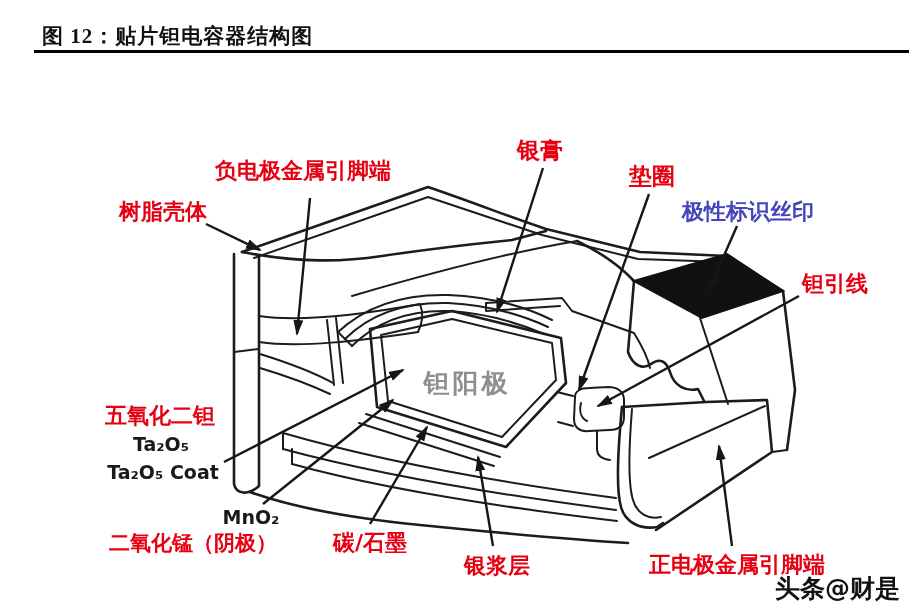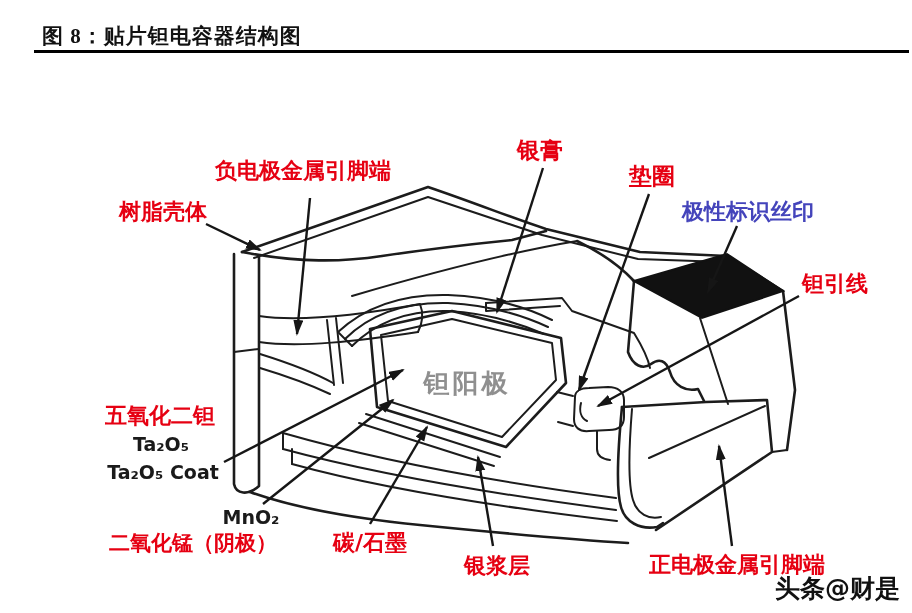--- a/index.html
+++ b/index.html
@@ -12,21 +12,21 @@
   svg text{font-family:"DejaVu Sans","Liberation Sans",sans-serif;font-weight:bold;}
   .struct{fill:none;stroke:#1c1c1c;stroke-width:2.6;stroke-linecap:round;stroke-linejoin:round;}
   .thin{fill:none;stroke:#1c1c1c;stroke-width:2;stroke-linecap:round;stroke-linejoin:round;}
   .arrow{fill:none;stroke:#161616;stroke-width:2.4;}
 </style>
 </head>
 <body>
 
 <div class="frame">
 
-  <div class="fig-title">图 8：贴片钽电容器结构图</div>
+  <div class="fig-title">图 12：贴片钽电容器结构图</div>
   <div class="title-rule"></div>
 
   <svg width="912" height="613" viewBox="0 0 912 613">
     <defs>
       <marker id="ah" markerWidth="18" markerHeight="12" refX="14" refY="5" orient="auto" markerUnits="userSpaceOnUse">
         <path d="M0,0 L16,5 L0,10 Z" fill="#161616"></path>
       </marker>
     </defs>
 
     <g>

